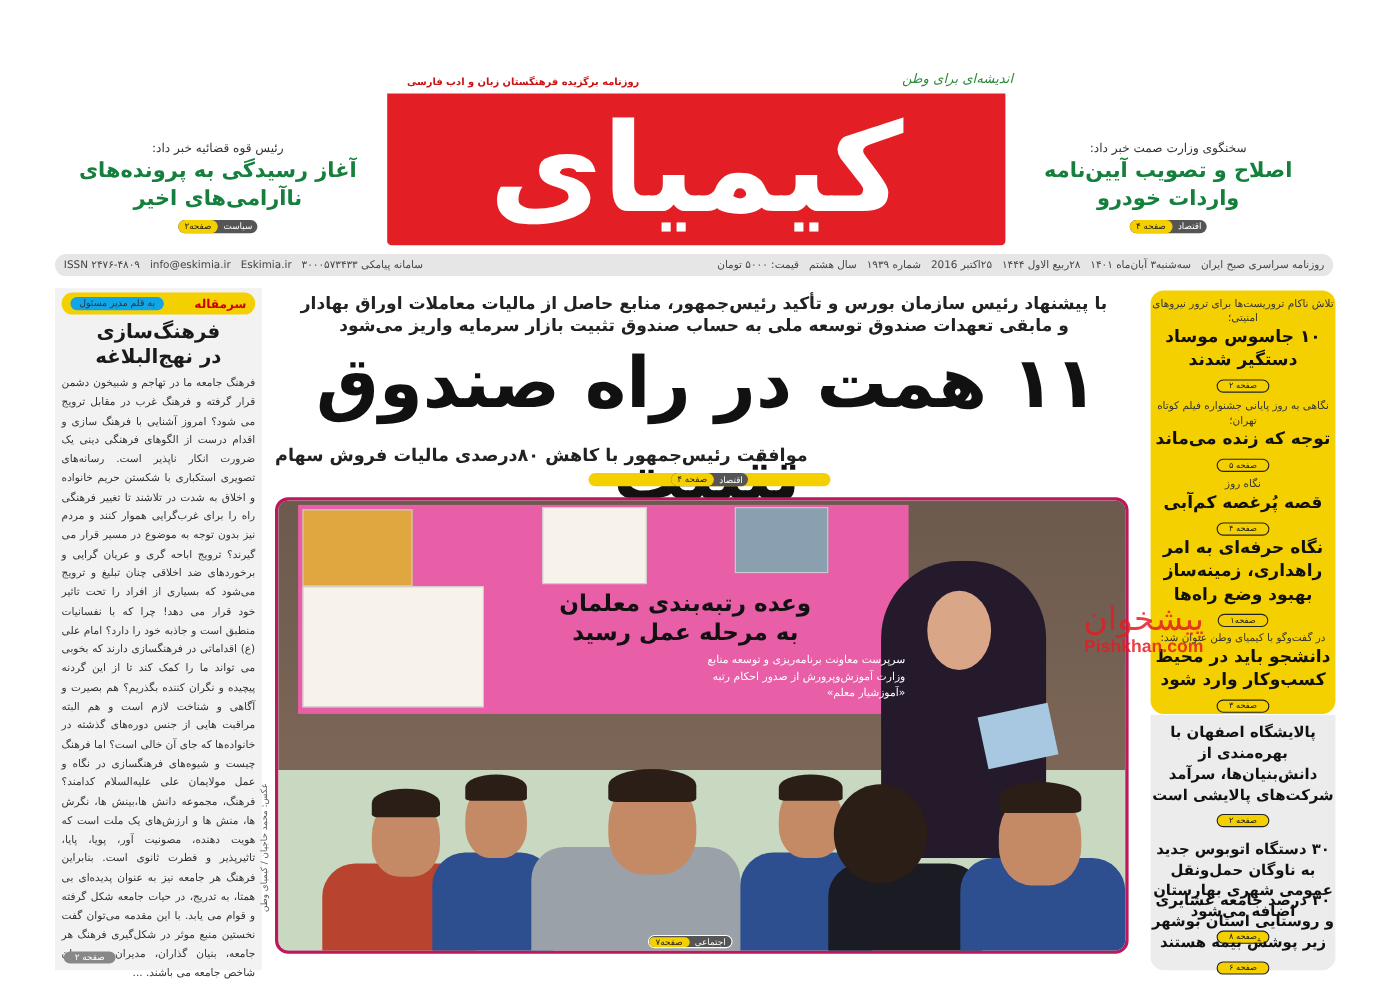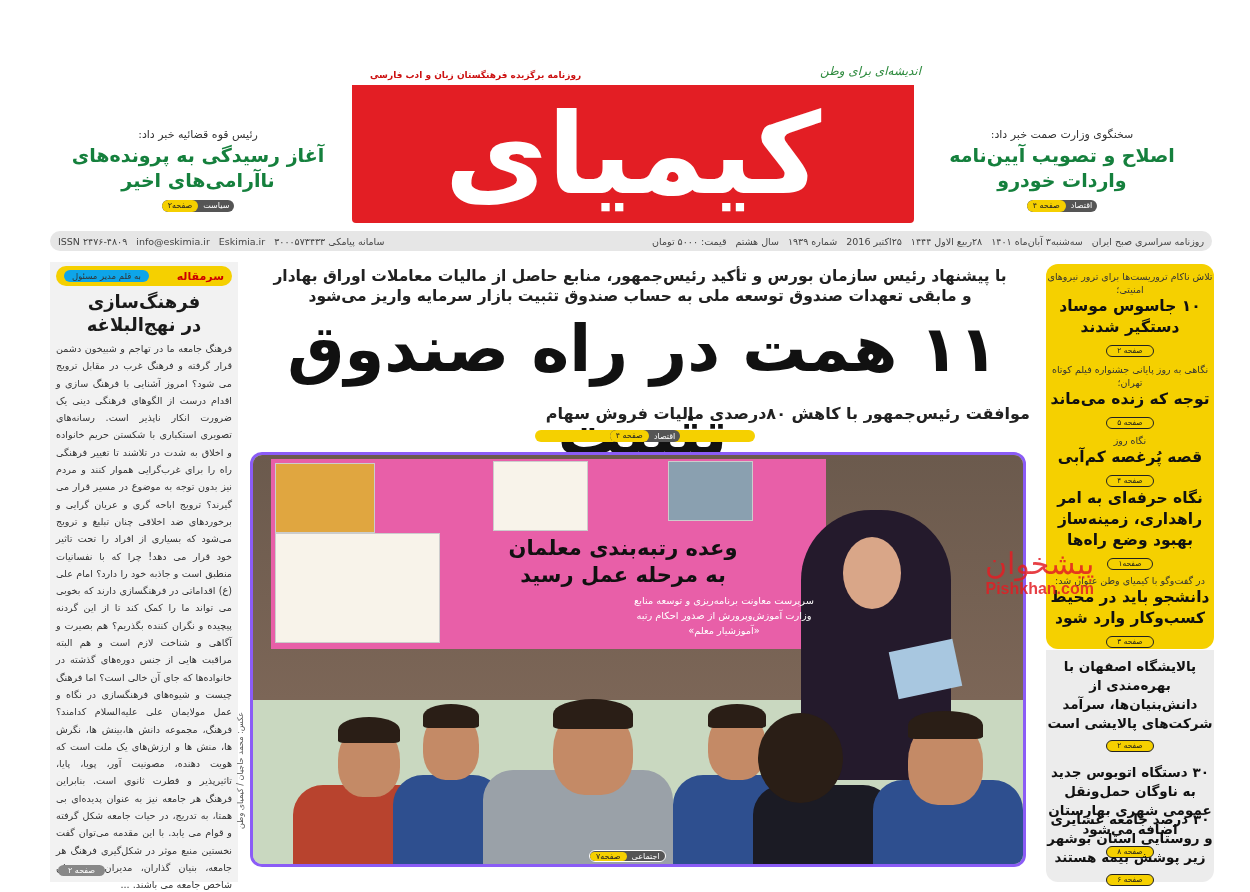--- a/index.html
+++ b/index.html
@@ -26,36 +26,36 @@
 .edit{left:50px;top:262px;width:188px;height:620px;background:#f2f2f2}
 .edit-head{position:absolute;left:6px;right:6px;top:4px;height:20px;background:#f5d000;border-radius:10px;display:flex;align-items:center;justify-content:space-between;padding:0 8px}
 .edit-head .lbl{font-size:11px;font-weight:bold;color:#c00}
 .edit-head .by{background:#0ea5e9;border-radius:8px;font-size:8.5px;padding:1px 8px;color:#333}
 .edit-title{position:absolute;left:4px;right:4px;top:28px;text-align:center;font-size:18px;font-weight:bold;line-height:23px}
 .edit-body{position:absolute;left:6px;right:6px;top:78px;font-size:9.6px;line-height:17.3px;text-align:justify;color:#333;direction:rtl}
 .edit-pill{position:absolute;left:8px;bottom:6px;background:#888;color:#fff;font-size:8px;border-radius:8px;padding:1px 10px}
 
 .lead-sub{left:250px;top:266px;width:780px;text-align:center;font-size:15.5px;font-weight:bold;line-height:20px;color:#222;direction:rtl}
 .lead-hl{left:240px;top:307px;width:805px;text-align:center;font-size:64px;font-weight:bold;line-height:84px;letter-spacing:-3px;color:#111;direction:rtl}
-.lead-deck{left:250px;top:404px;width:780px;text-align:right;font-size:16px;font-weight:bold;color:#222;direction:rtl}
+.lead-deck{left:250px;top:404px;width:780px;text-align:left;font-size:16px;font-weight:bold;color:#222;direction:rtl}
 .lead-bar{left:535px;top:430px;width:220px;height:12px;background:#f5d000;border-radius:6px;display:flex;justify-content:center;align-items:center}
 
-.photo{left:250px;top:452px;width:776px;height:415px;border-radius:12px;overflow:hidden;background:#d8d8d8;border:3px solid #8b5cf6}
+.photo{left:250px;top:452px;width:776px;height:415px;border-radius:12px;overflow:hidden;background:#d8d8d8;border:3px solid #be185d}
 .ph-wall{position:absolute;left:0;right:0;top:0;height:245px;background:linear-gradient(180deg,#6b5a4d 0%,#7c6657 100%)}
 .ph-board{position:absolute;left:18px;top:4px;width:555px;height:190px;background:#e85fa8}
 .ph-paper{position:absolute;background:#f8f3ea;border:1px solid #ccc}
 .ph-lowwall{position:absolute;left:0;right:0;top:245px;bottom:0;background:#c9d8c0}
 .ph-kid{position:absolute;border-radius:50% 50% 40% 40%;background:#c48a66}
 .ph-hair{position:absolute;border-radius:50% 50% 10% 10%;background:#2a1e16}
 .ph-uniform{position:absolute;background:#2e4f8f;border-radius:30px 30px 0 0}
 .ph-teacher{position:absolute;left:548px;top:55px;width:150px;height:270px;background:#241a2c;border-radius:70px 70px 20px 20px}
 .ph-face{position:absolute;left:590px;top:82px;width:58px;height:72px;background:#d9a688;border-radius:50%}
 .ph-book{position:absolute;left:640px;top:190px;width:65px;height:48px;background:#a8c7e0;transform:rotate(-12deg)}
 .ph-title{position:absolute;left:170px;top:80px;width:400px;text-align:center;font-size:21px;font-weight:bold;line-height:27px;color:#111}
-.ph-colA{position:absolute;left:372px;top:138px;width:198px;font-size:9.8px;line-height:15px;color:#fff;text-align:center}
+.ph-colA{position:absolute;left:372px;top:138px;width:198px;font-size:9.8px;line-height:15px;color:#fff;text-align:right}
 .ph-colB{position:absolute;left:196px;top:138px;width:170px;font-size:9.8px;line-height:15px;color:#fff;text-align:right}
 .ph-pill{position:absolute;left:336px;bottom:2px;background:#555;color:#fff;font-size:8px;border-radius:8px;display:flex;align-items:center;overflow:hidden;height:12px;border:1px solid #fff}
 .ph-credit{left:236px;top:670px;width:12px;height:200px;writing-mode:vertical-rl;transform:rotate(180deg);font-size:8px;color:#555;text-align:center}
 
 .rcol-yellow{left:1046px;top:264px;width:168px;height:385px;background:#f5d000;border-radius:12px}
 .rcol-grey{left:1046px;top:650px;width:168px;height:232px;background:#ececec;border-radius:0 0 12px 12px}
 .ritem{position:absolute;left:1046px;width:168px;text-align:center;direction:rtl}
 .ritem .k{font-size:9.5px;color:#333;line-height:13px}
 .ritem .h{font-size:15.5px;font-weight:bold;line-height:21px;color:#111}
 .rpill{display:inline-block;background:#f5d000;border:1.5px solid #222;border-radius:8px;font-size:7.5px;padding:0 10px;line-height:10px;margin:2px 0}

